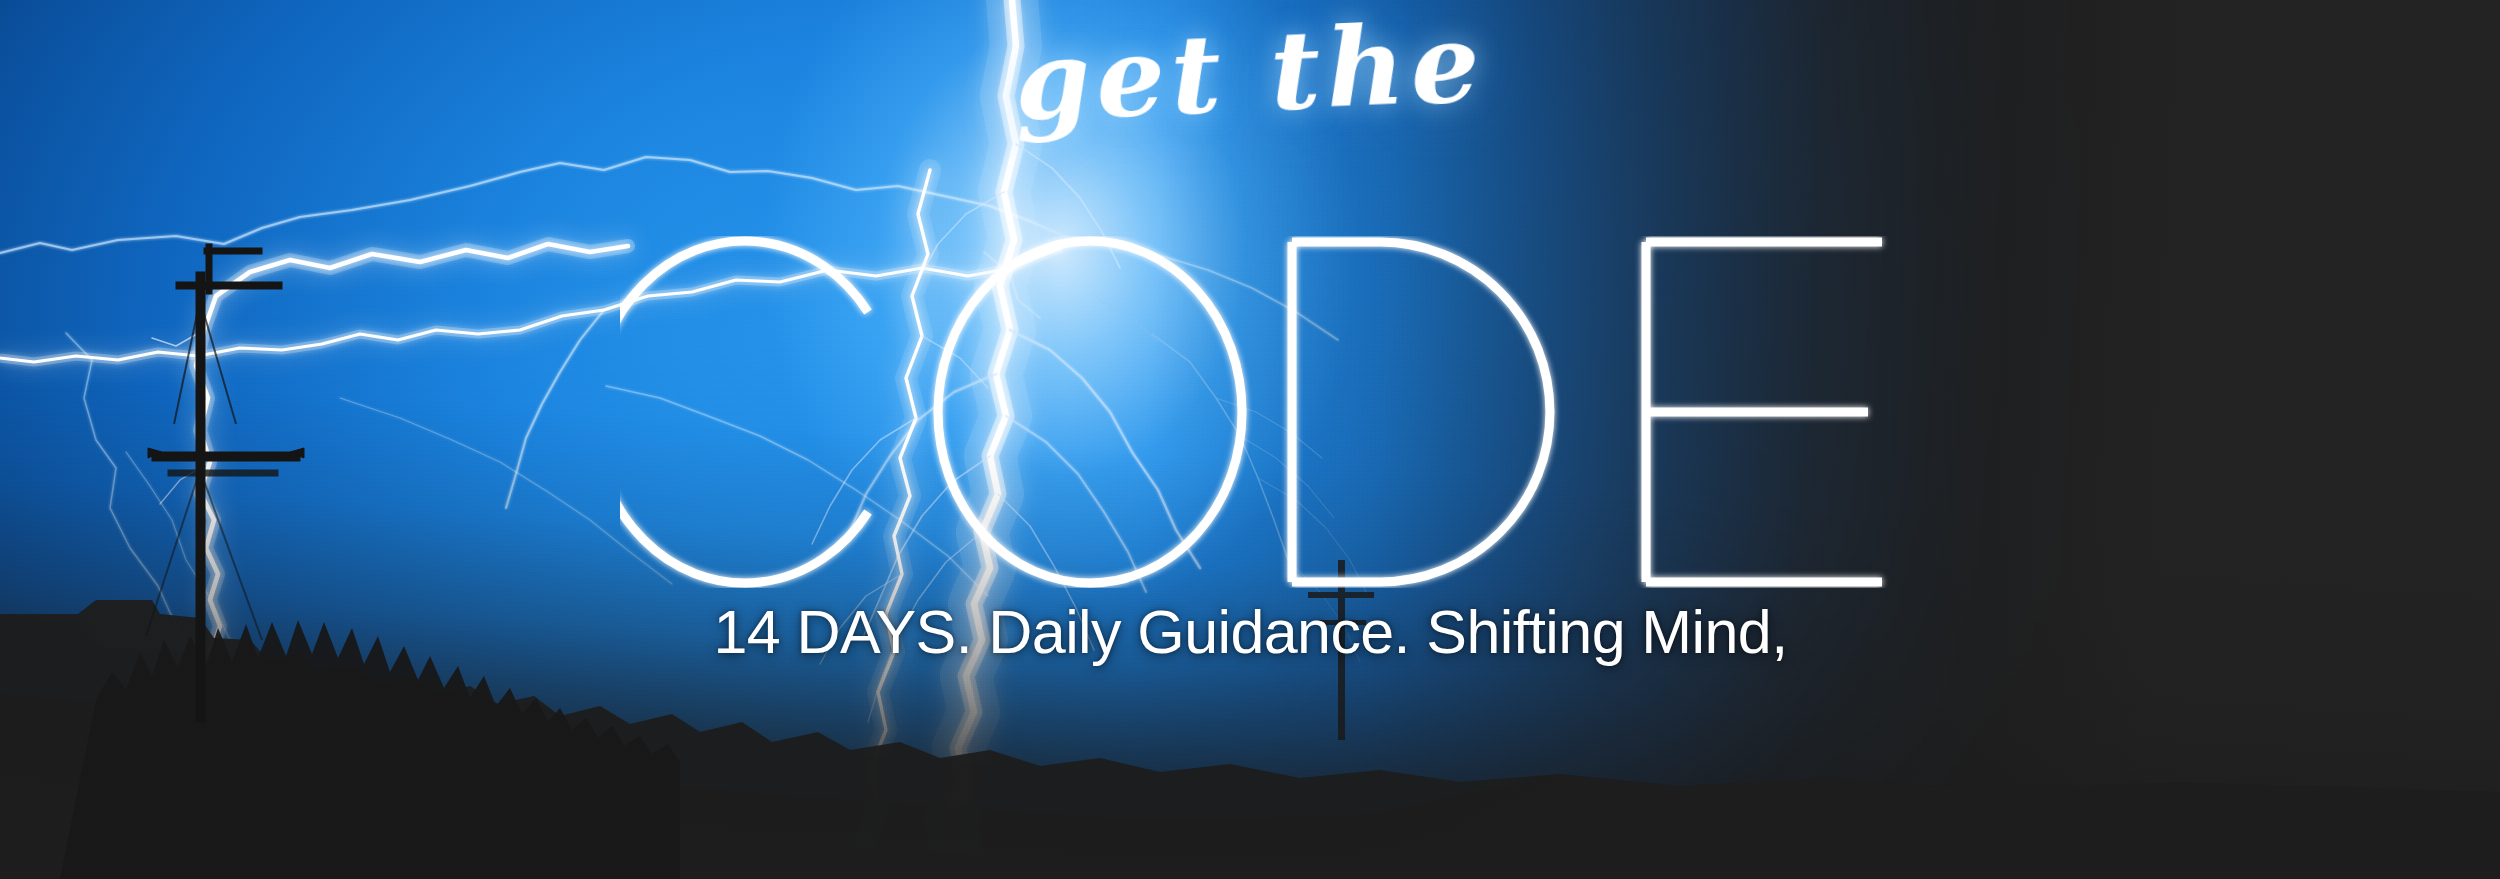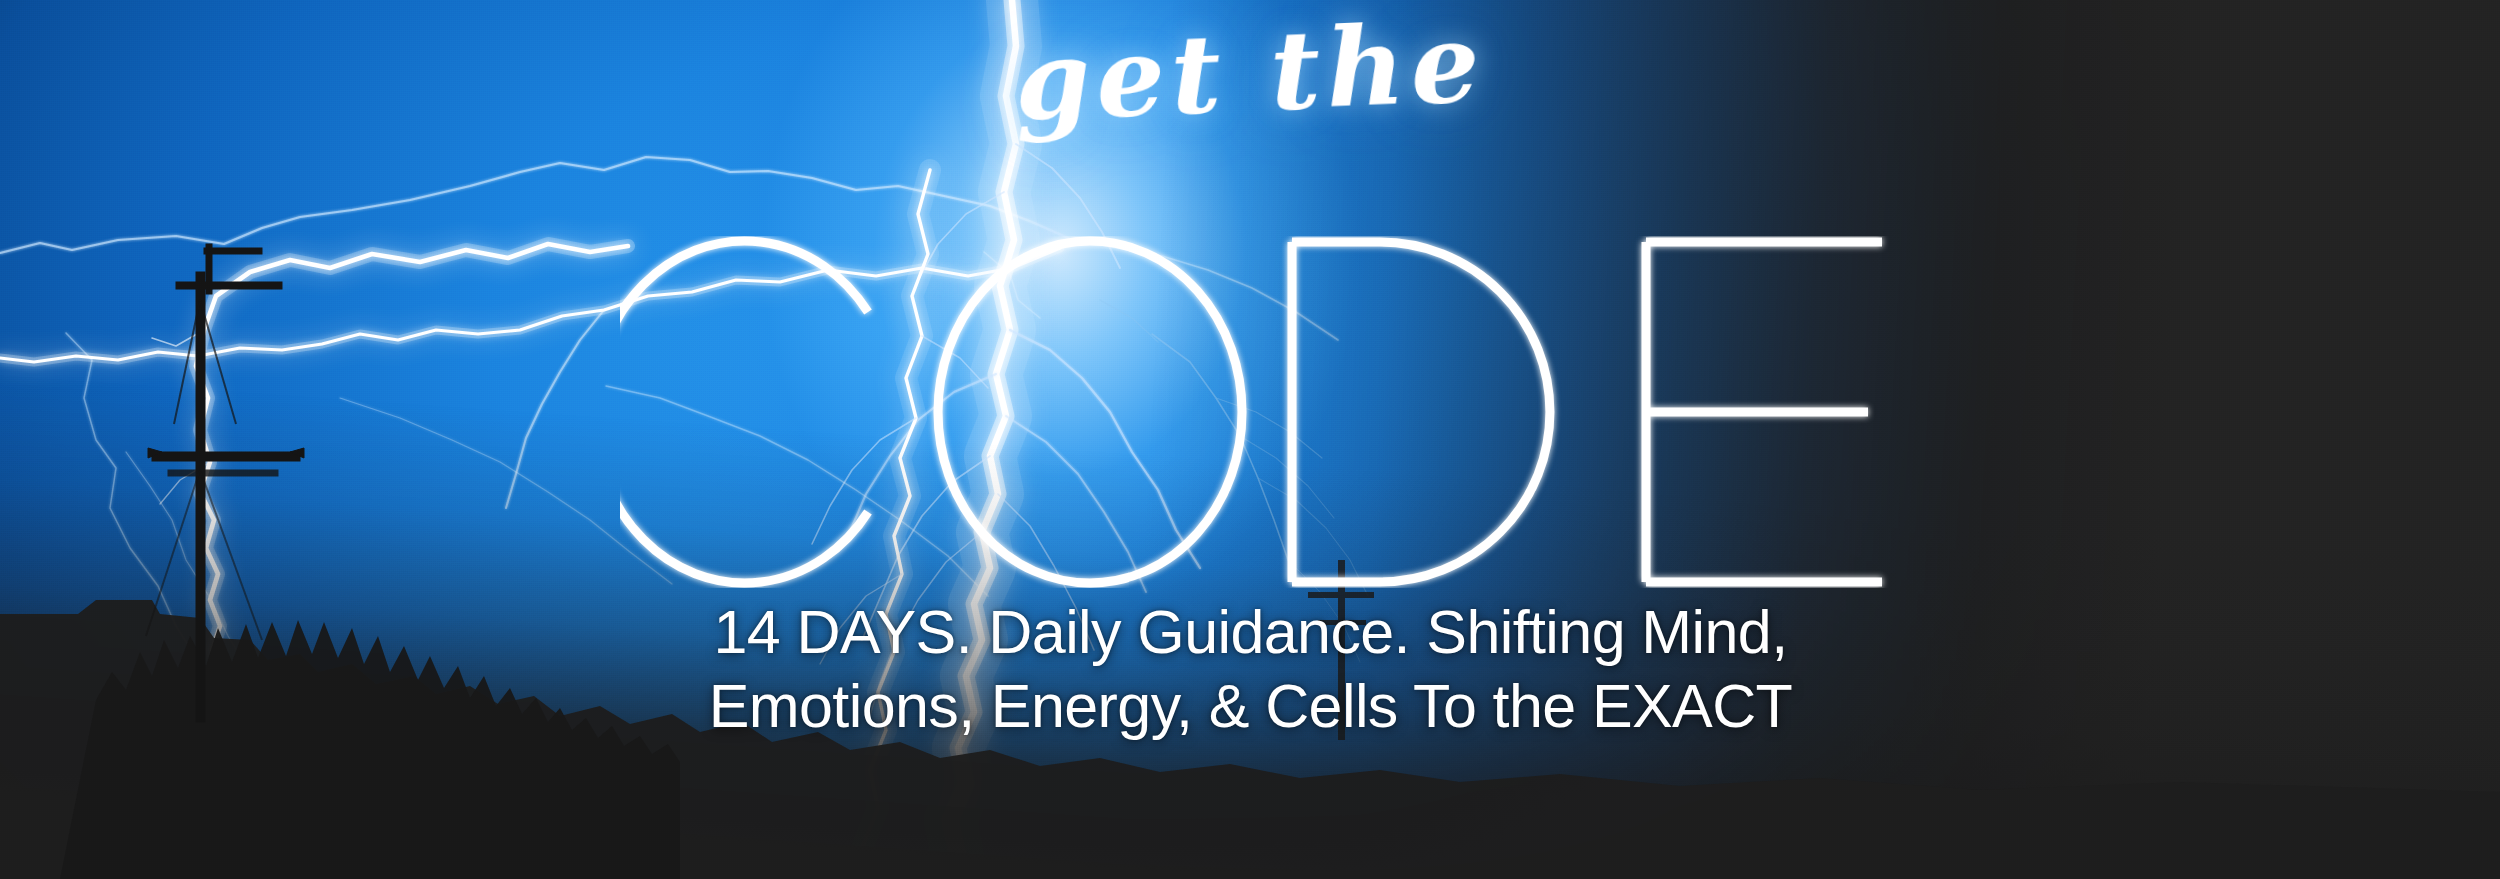--- a/index.html
+++ b/index.html
@@ -297,16 +297,15 @@
         <path d="M1026 6 L1026 346"></path>
         <path d="M1026 6 L1262 6"></path>
         <path d="M1026 176 L1248 176"></path>
         <path d="M1026 346 L1262 346"></path>
       </g>
     </svg>
   </div>
 
   <div class="tagline">
     <span class="ln">14 DAYS. Daily Guidance. Shifting Mind,</span>
-    <span class="ln">Emotions, Energy, &amp; Cells To the EXACT</span>
   </div>
 
 </div>
 
 </body></html>

